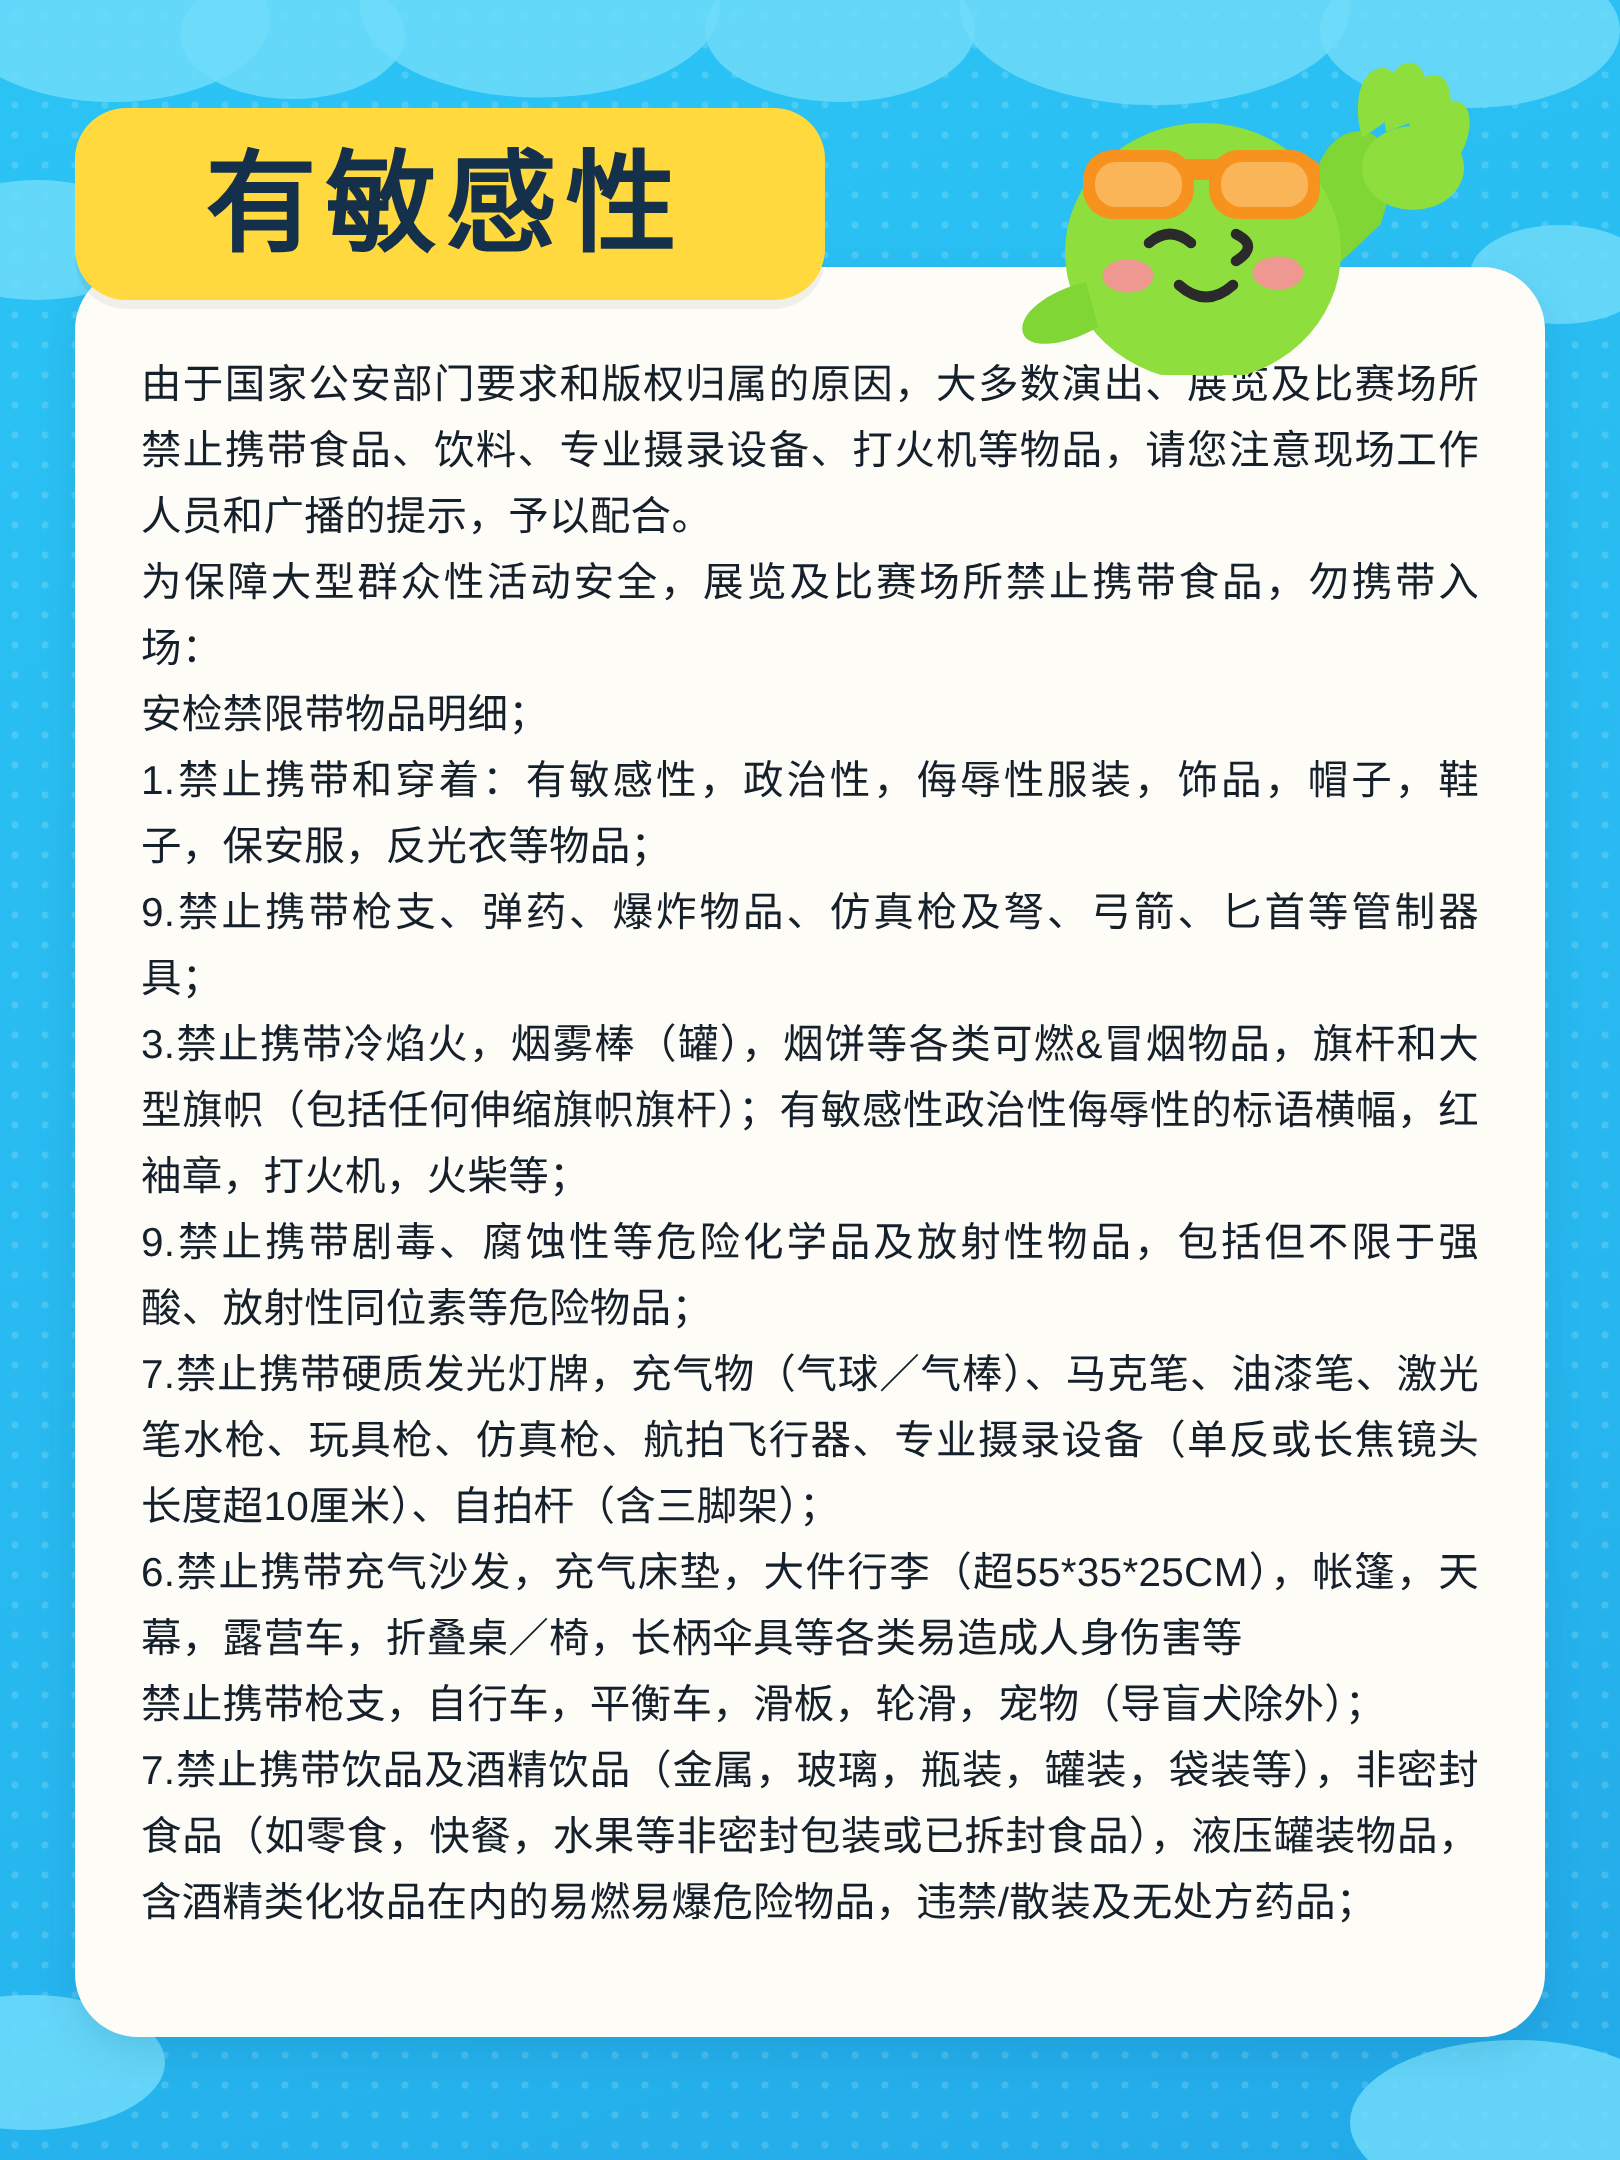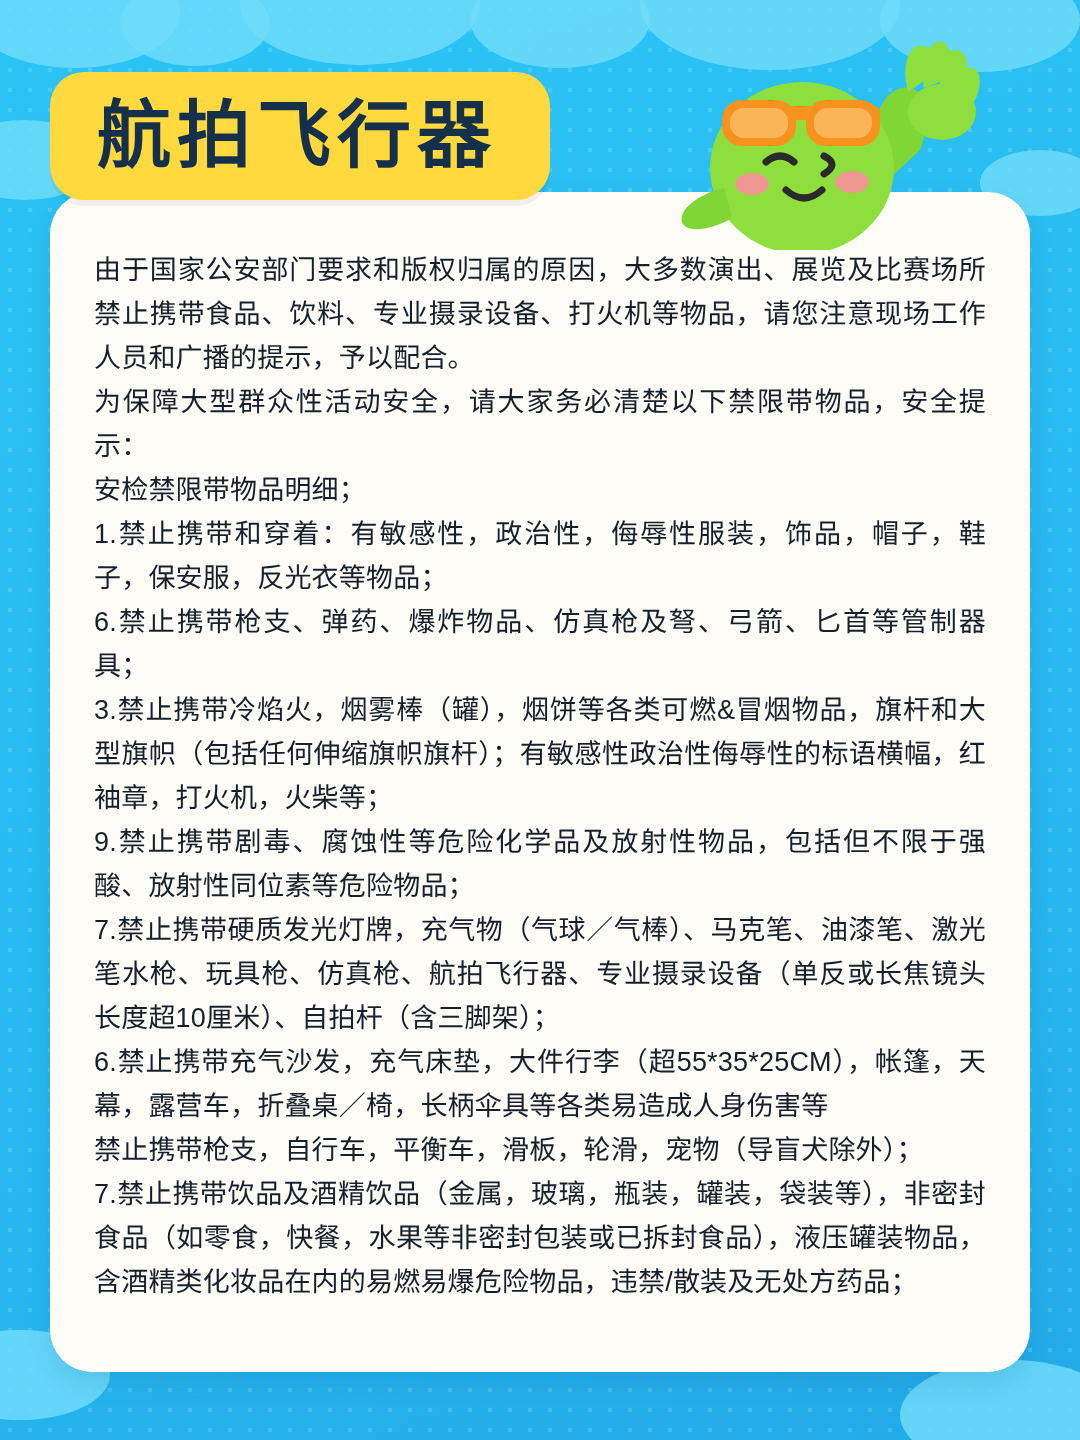--- a/index.html
+++ b/index.html
@@ -77,21 +77,21 @@
     color: #15304a;
     letter-spacing: 6px;
     line-height: 1;
     margin-left: -6px;
   }
 
   
   .card {
     position: absolute;
     left: 50px;
-    top: 192px;
+    top: 178px;
     width: 980px;
     height: 1180px;
     background: #fdfcf7;
     border-radius: 42px;
     z-index: 2;
     box-shadow: 0 10px 26px rgba(0, 60, 100, 0.12);
   }
   .card-body {
     padding: 56px 44px 30px 44px;
   }
@@ -153,31 +153,31 @@
       <path d="M204 126 q16 8 0 18" stroke="#2a2a2a" stroke-width="7" fill="none" stroke-linecap="round"></path>
       <ellipse cx="132" cy="154" rx="17" ry="11" fill="#ff8ca0" opacity="0.85"></ellipse>
       <ellipse cx="232" cy="152" rx="17" ry="11" fill="#ff8ca0" opacity="0.85"></ellipse>
       <path d="M166 160 q18 16 36 0" stroke="#2a2a2a" stroke-width="7" fill="none" stroke-linecap="round"></path>
     </svg>
   </div>
 
   <div class="card">
     <div class="card-body">
       <p class="para">由于国家公安部门要求和版权归属的原因，大多数演出、展览及比赛场所禁止携带食品、饮料、专业摄录设备、打火机等物品，请您注意现场工作人员和广播的提示，予以配合。</p>
-      <p class="para">为保障大型群众性活动安全，请大家务必清楚以下禁限带物品，安全提示：</p>
+      <p class="para">为保障大型群众性活动安全，展览及比赛场所禁止携带食品，勿携带入场：</p>
       <p class="para">安检禁限带物品明细；</p>
       <p class="para">1.禁止携带和穿着：有敏感性，政治性，侮辱性服装，饰品，帽子，鞋子，保安服，反光衣等物品；</p>
-      <p class="para">6.禁止携带枪支、弹药、爆炸物品、仿真枪及弩、弓箭、匕首等管制器具；</p>
+      <p class="para">9.禁止携带枪支、弹药、爆炸物品、仿真枪及弩、弓箭、匕首等管制器具；</p>
       <p class="para">3.禁止携带冷焰火，烟雾棒（罐），烟饼等各类可燃&amp;冒烟物品，旗杆和大型旗帜（包括任何伸缩旗帜旗杆）；有敏感性政治性侮辱性的标语横幅，红袖章，打火机，火柴等；</p>
       <p class="para">9.禁止携带剧毒、腐蚀性等危险化学品及放射性物品，包括但不限于强酸、放射性同位素等危险物品；</p>
       <p class="para">7.禁止携带硬质发光灯牌，充气物（气球／气棒）、马克笔、油漆笔、激光笔水枪、玩具枪、仿真枪、航拍飞行器、专业摄录设备（单反或长焦镜头长度超10厘米）、自拍杆（含三脚架）；</p>
       <p class="para">6.禁止携带充气沙发，充气床垫，大件行李（超55*35*25CM），帐篷，天幕，露营车，折叠桌／椅，长柄伞具等各类易造成人身伤害等</p>
       <p class="para">禁止携带枪支，自行车，平衡车，滑板，轮滑，宠物（导盲犬除外）；</p>
       <p class="para">7.禁止携带饮品及酒精饮品（金属，玻璃，瓶装，罐装，袋装等），非密封食品（如零食，快餐，水果等非密封包装或已拆封食品），液压罐装物品，含酒精类化妆品在内的易燃易爆危险物品，违禁/散装及无处方药品；</p>
 
     </div>
   </div>
 
   <div class="title-chip">
-    <span class="title-text">航拍飞行器</span>
+    <span class="title-text">有敏感性</span>
   </div>
 
 </div>
 
 </body></html>

